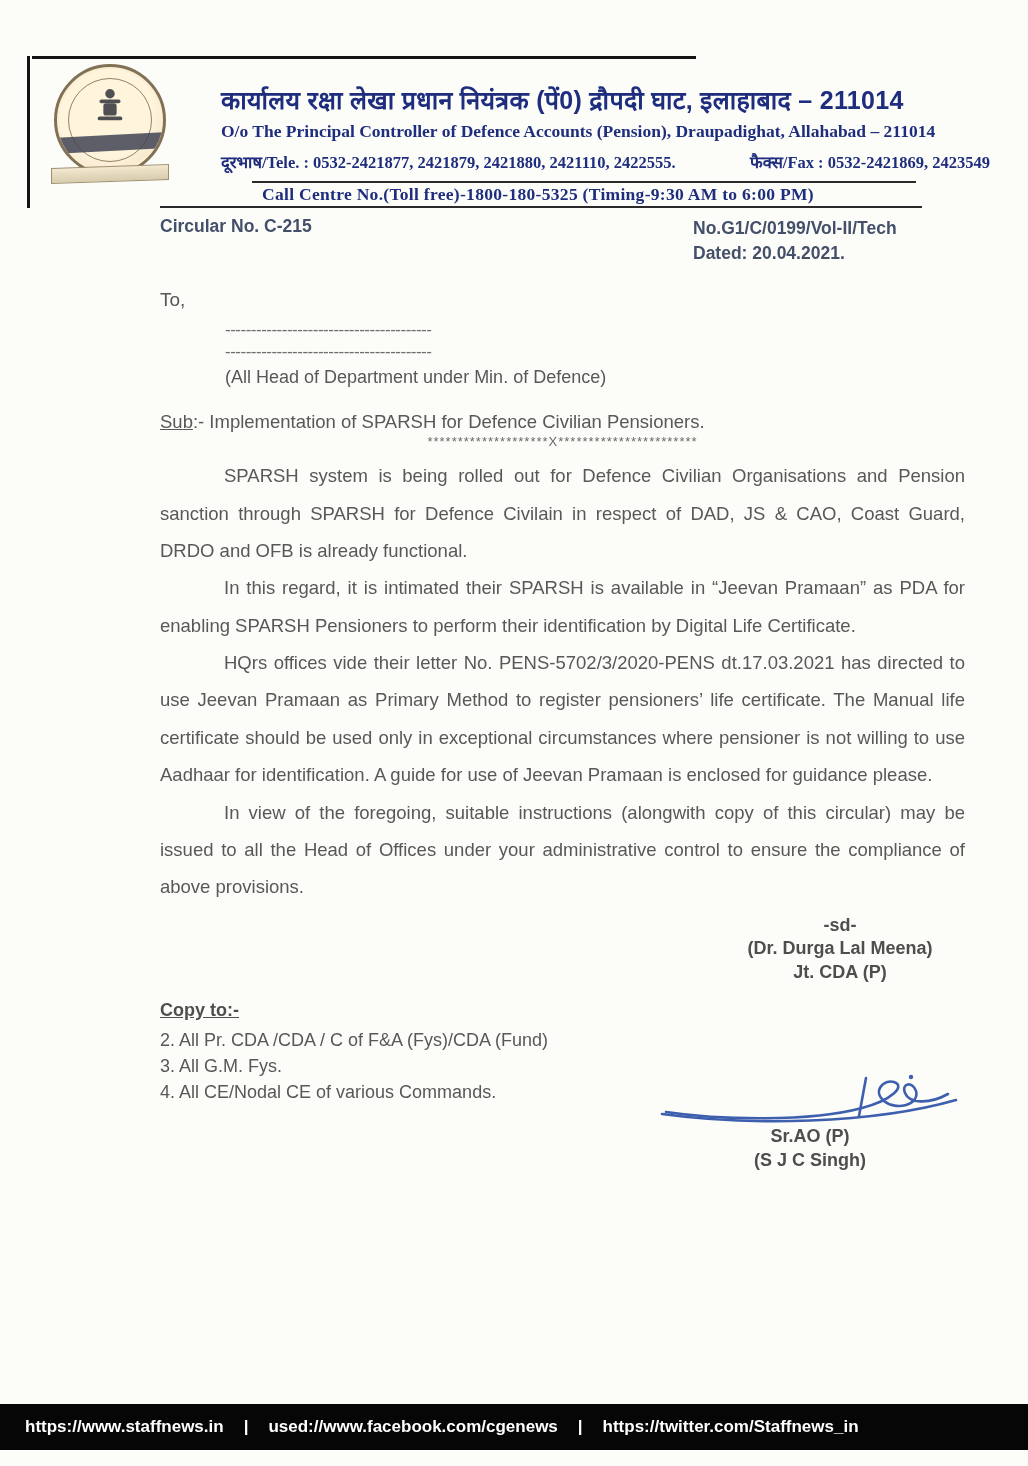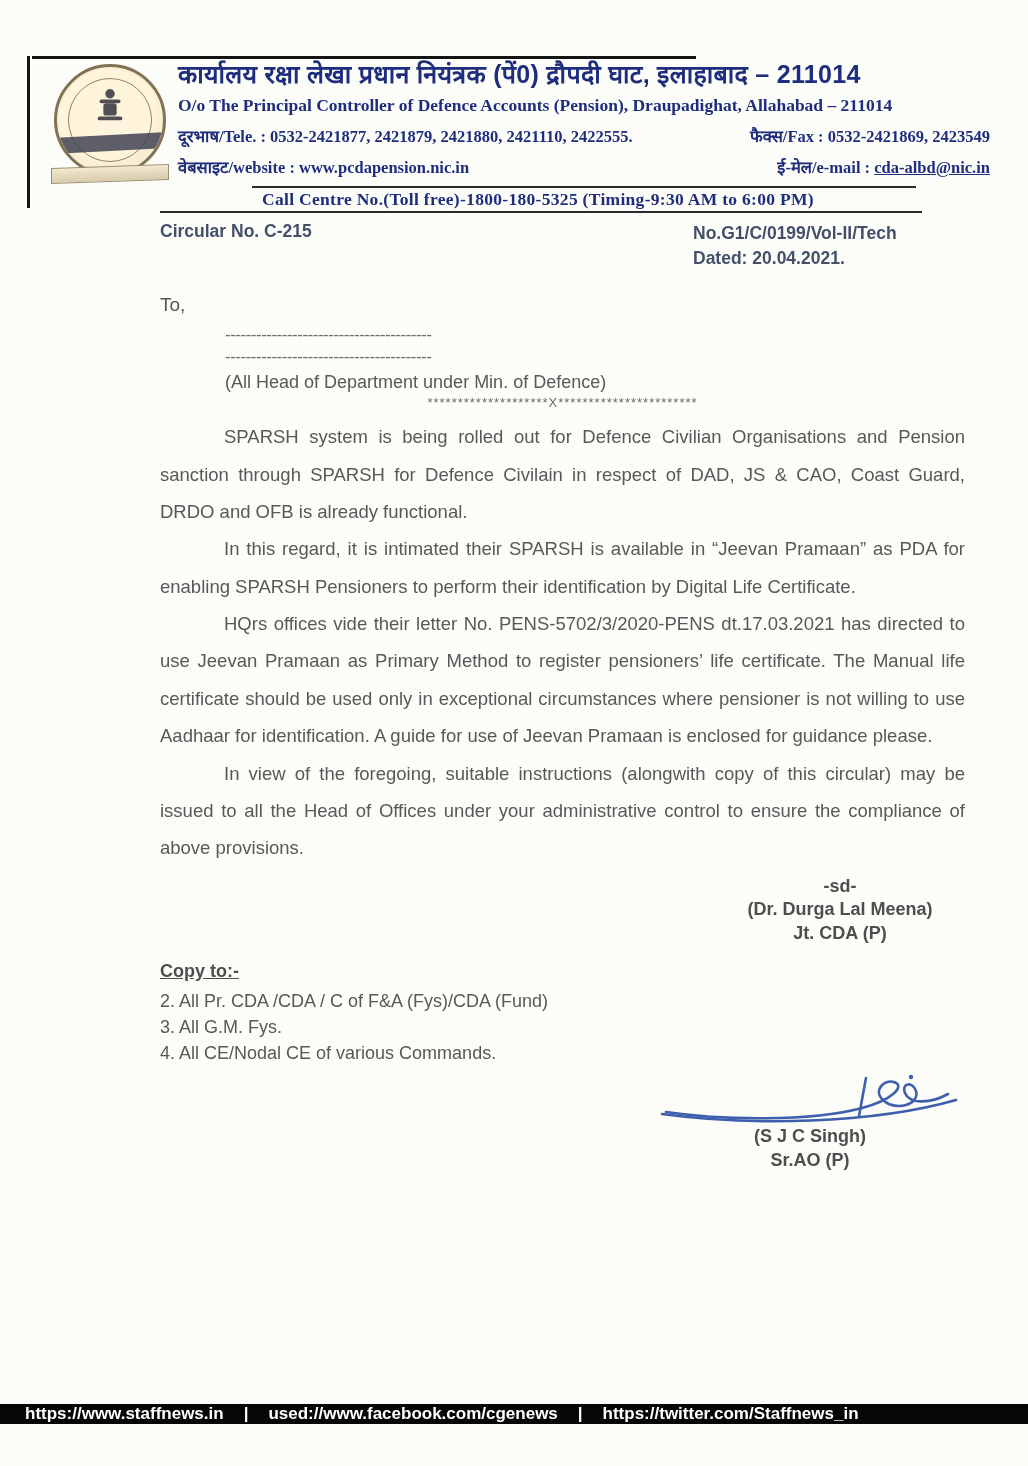--- a/index.html
+++ b/index.html
@@ -18,21 +18,21 @@
   .seal { position:absolute; top:64px; left:48px; width:124px; height:136px; filter:sepia(0.15); }
   .seal-outer { position:relative; width:112px; height:112px; margin:0 auto; border-radius:50%;
     border:3px solid #7d6f52; background:radial-gradient(circle at 45% 40%, #f4eedd 55%, #ddd2b6);
     box-shadow:0 0 0 2px #efe8d4 inset; overflow:hidden; }
   .seal-ring { position:absolute; inset:11px; border:1px solid #8d7e5e; border-radius:50%; }
   .emblem { position:absolute; top:18px; left:50%; transform:translateX(-50%); }
   .seal-band { position:absolute; left:-6px; right:-6px; bottom:22px; height:16px; background:#3c4157; transform:skewY(-3deg); opacity:.85; }
   .seal-ribbon { margin:-10px auto 0; width:118px; height:16px; background:linear-gradient(#e8e2cf,#cfc6ab); border:1px solid #9a8c6c; transform:skewY(-2deg); }
 
   
-  .letterhead { padding:56px 38px 0 178px; }
+  .letterhead { padding:82px 38px 0 178px;margin-left:43px; }
   .title-hindi { font-size:25px; font-weight:bold; color:#1e2d7d; letter-spacing:.3px; white-space:nowrap; }
   .title-english { margin-top:5px; font-family:"Liberation Serif","DejaVu Serif",serif; font-weight:bold; font-size:17.5px; color:#1e2d7d; white-space:nowrap; }
   .contact-row { display:flex; justify-content:space-between; margin-top:8px;
     font-family:"Liberation Serif","DejaVu Serif",serif; font-weight:bold; font-size:16.5px; color:#1e2d7d; }
   .email-link { color:#1e2d7d; text-decoration:underline; cursor:pointer; }
 
   
   .callcentre { margin-top:8px; }
   .cc-rule-top { margin:0 112px 0 252px; height:2px; background:#2a2a2a; }
   .cc-text { margin:1px 112px 1px 262px; font-family:"Liberation Serif","DejaVu Serif",serif;
@@ -58,21 +58,21 @@
   .sig1 { margin:8px 0 0 auto; width:250px; text-align:center; font-weight:bold; color:#4e4e4e;
     font-size:18px; line-height:1.32; }
 
   .copyto { margin-top:12px; font-size:18px; color:#585858; line-height:1.45; }
   .copy-head { display:inline-block; font-weight:bold; color:#4e4e4e; text-decoration:underline; margin-bottom:4px; }
 
   .sig2 { position:absolute; top:1072px; left:650px; width:320px; text-align:center;
     font-weight:bold; color:#4e4e4e; font-size:18px; line-height:1.35; }
   .signature-svg { display:block; width:300px; height:56px; margin:0 auto -4px; }
 
-  .footer { position:absolute; top:1404px; left:0; width:100%; height:20px; background:#060606;
+  .footer { position:absolute; top:1404px; left:0; width:100%; height:46px; background:#060606;
     color:#ffffff; display:flex; align-items:center; gap:20px; padding-left:25px;
     font-weight:bold; font-size:17px; }
   .footer .sep { font-weight:bold; }
   .footer span[data-interactable="true"] { cursor:pointer; }
 </style>
 </head>
 <body>
 
 <div class="page" data-interactable="false">
 
@@ -95,24 +95,20 @@
     <div class="seal-ribbon" data-interactable="false"></div>
   </div>
 
   <div class="letterhead" data-interactable="false">
     <div class="title-hindi" data-interactable="false">कार्यालय रक्षा लेखा प्रधान नियंत्रक (पें0) द्रौपदी घाट, इलाहाबाद – 211014</div>
     <div class="title-english" data-interactable="false">O/o The Principal Controller of Defence Accounts (Pension), Draupadighat, Allahabad – 211014</div>
     <div class="contact-row" data-interactable="false">
       <span data-interactable="false"><span>दूरभाष/Tele. :</span> <span>0532-2421877, 2421879, 2421880, 2421110, 2422555.</span></span>
       <span data-interactable="false"><span>फैक्स/Fax :</span> <span>0532-2421869, 2423549</span></span>
     </div>
-    <div class="contact-row" data-interactable="false">
-      <span data-interactable="false"><span>वेबसाइट/website :</span> <span>www.pcdapension.nic.in</span></span>
-      <span data-interactable="false"><span>ई-मेल/e-mail :</span> <span class="email-link" data-interactable="true">cda-albd@nic.in</span></span>
-    </div>
   </div>
 
   <div class="callcentre" data-interactable="false">
     <div class="cc-rule-top" data-interactable="false"></div>
     <div class="cc-text" data-interactable="false">Call Centre No.(Toll free)-1800-180-5325 (Timing-9:30 AM to 6:00 PM)</div>
     <div class="cc-rule-bottom" data-interactable="false"></div>
   </div>
 
   <div class="refrow" data-interactable="false">
     <div data-interactable="false">Circular No. C-215</div>
@@ -123,20 +119,23 @@
   </div>
 
   <div class="body" data-interactable="false">
     <div class="to" data-interactable="false">To,</div>
     <div class="addr-lines" data-interactable="false">
       <div data-interactable="false">----------------------------------------</div>
       <div data-interactable="false">----------------------------------------</div>
       <div class="addressee" data-interactable="false">(All Head of Department under Min. of Defence)</div>
     </div>
 
+    <div class="subject" data-interactable="false">
+      <span class="sub-label" data-interactable="false">Sub</span><span data-interactable="false">:- Implementation of SPARSH for Defence Civilian Pensioners.</span>
+    </div>
     <div class="star-divider" data-interactable="false">********************X***********************</div>
 
     <p class="para" data-interactable="false">SPARSH system is being rolled out for Defence Civilian Organisations and Pension sanction through SPARSH for Defence Civilain in respect of DAD, JS &amp; CAO, Coast Guard, DRDO and OFB is already functional.</p>
     <p class="para" data-interactable="false">In this regard, it is intimated their SPARSH is available in “Jeevan Pramaan” as PDA for enabling SPARSH Pensioners to perform their identification by Digital Life Certificate.</p>
     <p class="para" data-interactable="false">HQrs offices vide their letter No. PENS-5702/3/2020-PENS dt.17.03.2021 has directed to use Jeevan Pramaan as Primary Method to register pensioners’ life certificate. The Manual life certificate should be used only in exceptional circumstances where pensioner is not willing to use Aadhaar for identification. A guide for use of Jeevan Pramaan is enclosed for guidance please.</p>
     <p class="para" data-interactable="false">In view of the foregoing, suitable instructions (alongwith copy of this circular) may be issued to all the Head of Offices under your administrative control to ensure the compliance of above provisions.</p>
 
     <div class="sig1" data-interactable="false">
       <div data-interactable="false">-sd-</div>
       <div data-interactable="false">(Dr. Durga Lal Meena)</div>
@@ -153,22 +152,22 @@
 
   <div class="sig2" data-interactable="false">
     <svg class="signature-svg" data-interactable="false" viewBox="0 0 300 56">
       <g fill="none" stroke="#3d5fae" stroke-width="2.6" stroke-linecap="round">
         <path d="M 6 40 C 60 48 150 50 202 36 C 232 28 246 14 234 10 C 224 7 212 19 224 29 C 236 39 260 33 256 19 C 253 9 241 11 245 21 C 249 31 268 33 288 22"></path>
         <path d="M 2 42 C 90 54 212 52 296 28"></path>
         <path d="M 206 6 L 199 44"></path>
       </g>
       <circle cx="251" cy="5" r="2.2" fill="#3d5fae"></circle>
     </svg>
+    <div data-interactable="false">Sr.AO (P)</div>
     <div data-interactable="false">(S J C Singh)</div>
-    <div data-interactable="false">Sr.AO (P)</div>
   </div>
 
   <div class="footer" data-interactable="false">
     <span data-interactable="true">https://www.staffnews.in</span>
     <span class="sep" data-interactable="false">|</span>
     <span data-interactable="true">used://www.facebook.com/cgenews</span>
     <span class="sep" data-interactable="false">|</span>
     <span data-interactable="true">https://twitter.com/Staffnews_in</span>
   </div>
 

